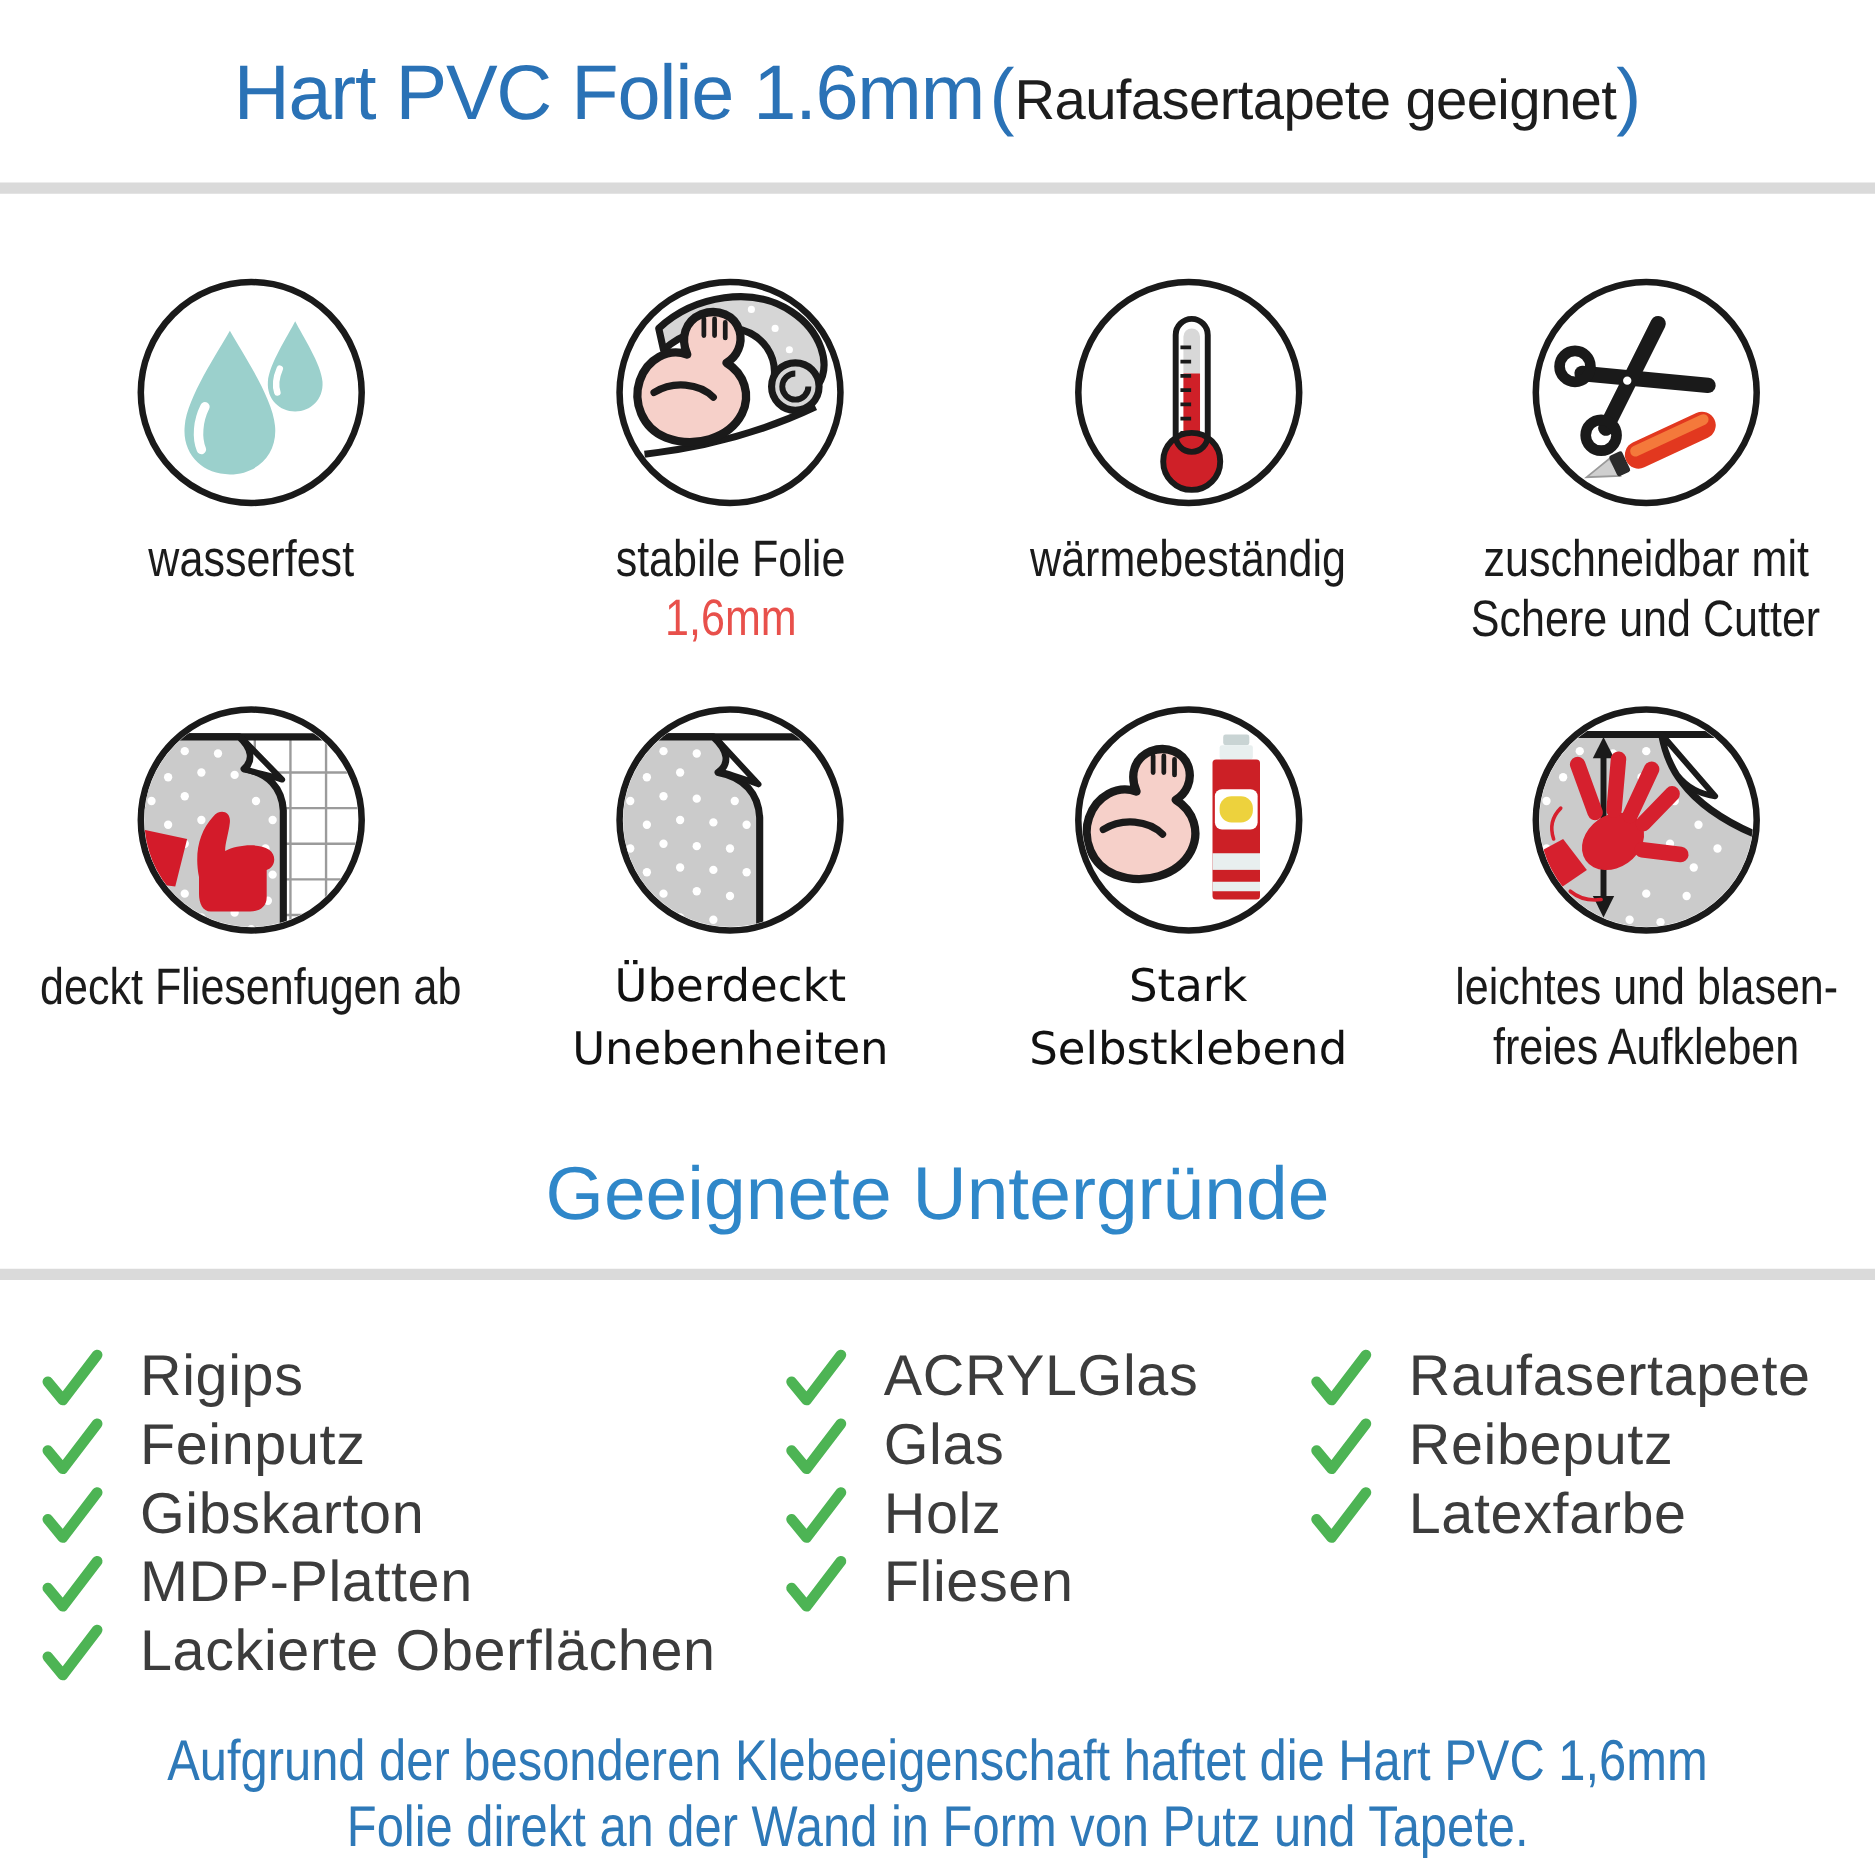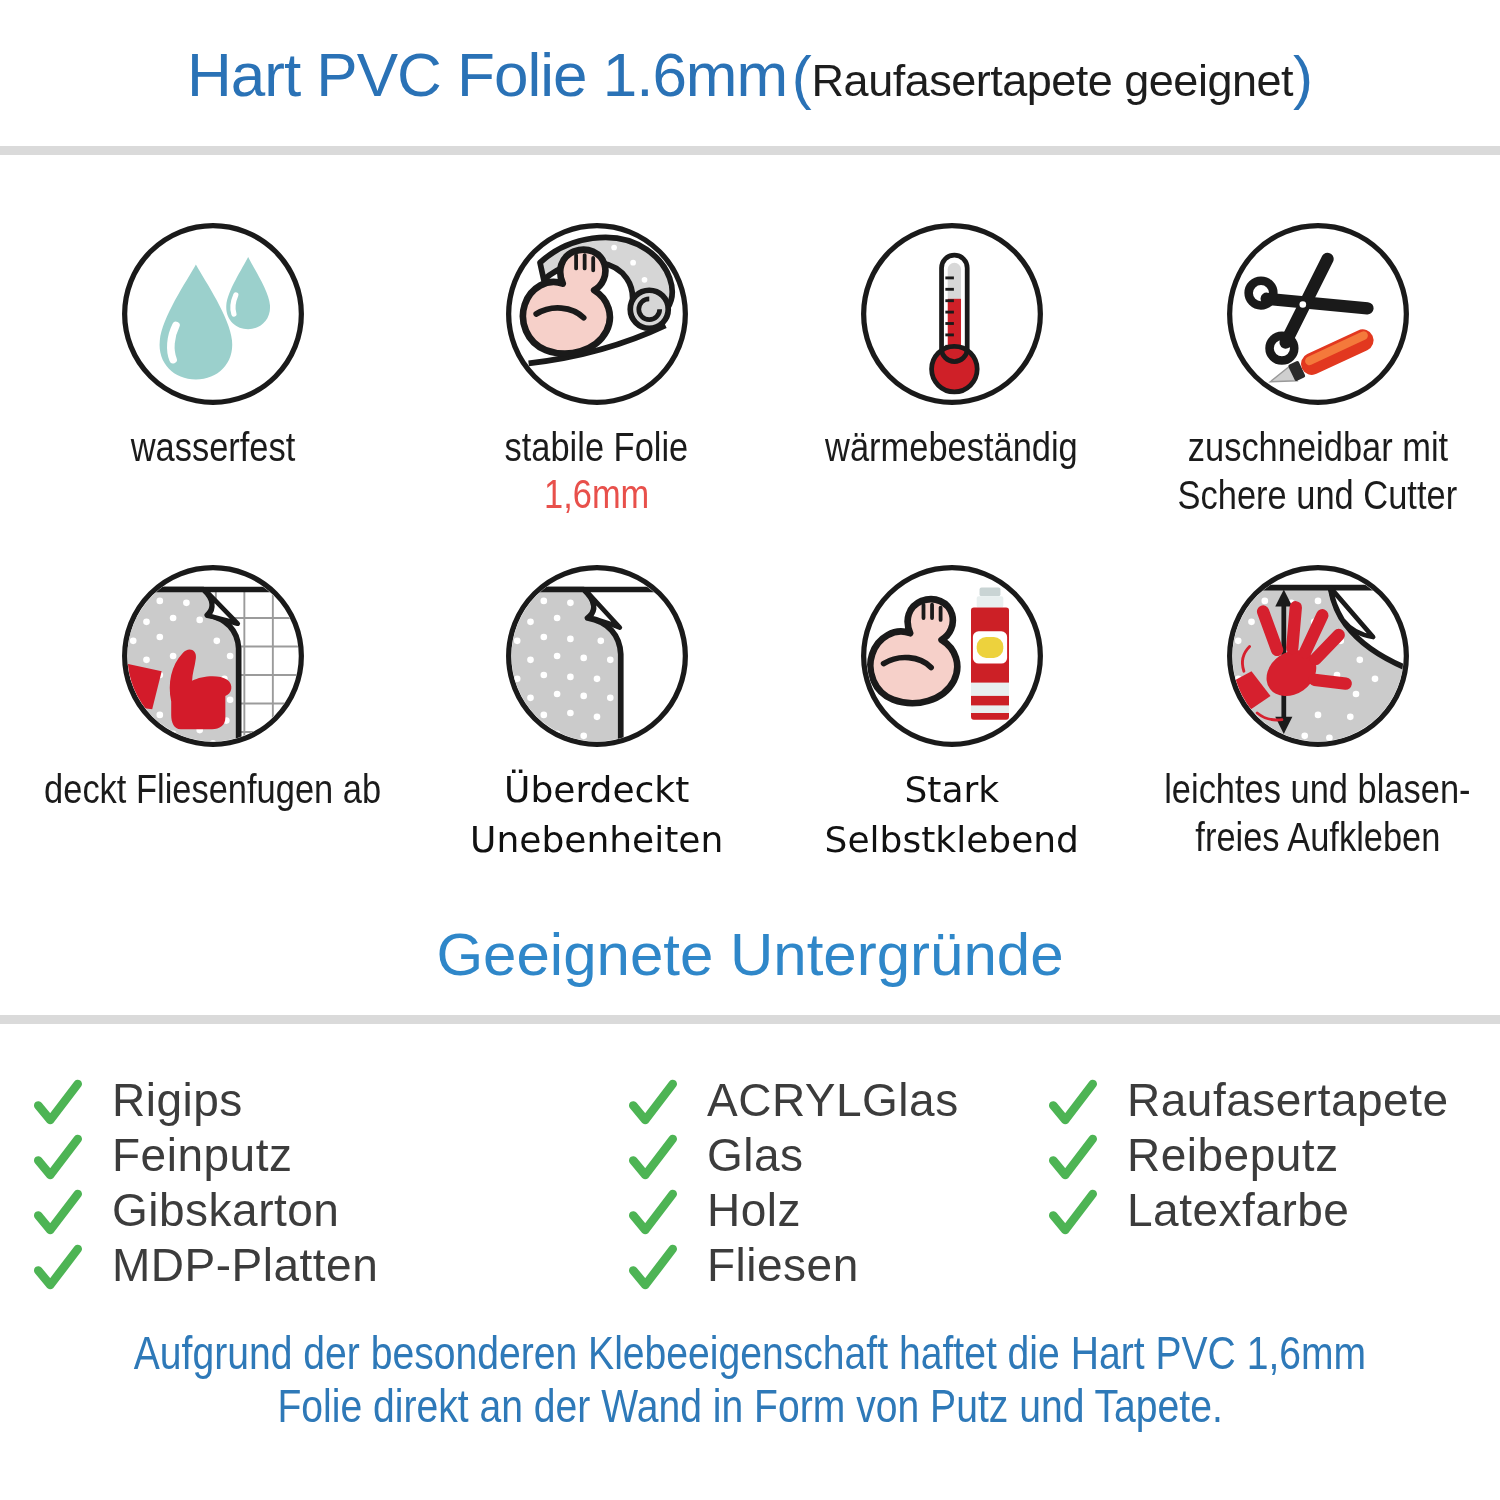--- a/index.html
+++ b/index.html
@@ -7,21 +7,21 @@
         font-family:"Liberation Sans",sans-serif;color:#222;}
   
   .title-row{padding-top:36px;text-align:center;white-space:nowrap;line-height:78px;}
   .title-main{font-size:62px;color:#2a72b6;font-weight:500;letter-spacing:-1px;}
   .paren{font-size:60px;color:#2a72b6;font-weight:400;vertical-align:-2px;}
   .paren-text{font-size:45px;color:#1d1d1d;letter-spacing:-0.5px;}
   .divider{height:9px;background:#dadada;margin-top:16px;}
   .divider2{height:9px;background:#dadada;margin-top:24px;}
   
   .features{display:grid;grid-template-columns:repeat(4,1fr);margin-top:64px;row-gap:42px;}
-  .feature{display:flex;flex-direction:column;align-items:center;margin-left:12px;}
+  .feature{display:flex;flex-direction:column;align-items:center;}
   .icon-wrap{width:190px;height:190px;}
   .icon-wrap svg{display:block;width:100%;height:100%;}
   .label{margin-top:14px;font-size:41px;color:#1b1b1b;text-align:center;line-height:48px;white-space:nowrap;}
   .cond{display:inline-block;transform:scaleX(0.84);transform-origin:50% 50%;}
   .label.emph{font-family:"DejaVu Sans",sans-serif;font-size:36px;font-weight:500;line-height:50px;color:#111;}
   .sub{font-size:41px;color:#e8504b;text-align:center;line-height:46px;}
   
   .surfaces-heading{margin-top:54px;text-align:center;font-size:60px;color:#2f87c9;line-height:72px;}
   .surfaces-lists{display:flex;padding:54px 0 0 30px;}
   .col{display:flex;flex-direction:column;gap:11px;}
@@ -369,20 +369,26 @@
             <path d="M7,32 L21,49 L53,7" fill="none" stroke="#4db454" stroke-width="10" stroke-linecap="round" stroke-linejoin="round"></path>
           </svg>
           <span>Gibskarton</span>
         </div>
       <div class="item">
           <svg class="check" viewBox="0 0 60 56">
             <path d="M7,32 L21,49 L53,7" fill="none" stroke="#4db454" stroke-width="10" stroke-linecap="round" stroke-linejoin="round"></path>
           </svg>
           <span>MDP-Platten</span>
         </div>
+      <div class="item">
+          <svg class="check" viewBox="0 0 60 56">
+            <path d="M7,32 L21,49 L53,7" fill="none" stroke="#4db454" stroke-width="10" stroke-linecap="round" stroke-linejoin="round"></path>
+          </svg>
+          <span>Lackierte Oberflächen</span>
+        </div>
     </div>
     <div class="col col-2">
       <div class="item">
           <svg class="check" viewBox="0 0 60 56">
             <path d="M7,32 L21,49 L53,7" fill="none" stroke="#4db454" stroke-width="10" stroke-linecap="round" stroke-linejoin="round"></path>
           </svg>
           <span>ACRYLGlas</span>
         </div>
       <div class="item">
           <svg class="check" viewBox="0 0 60 56">

